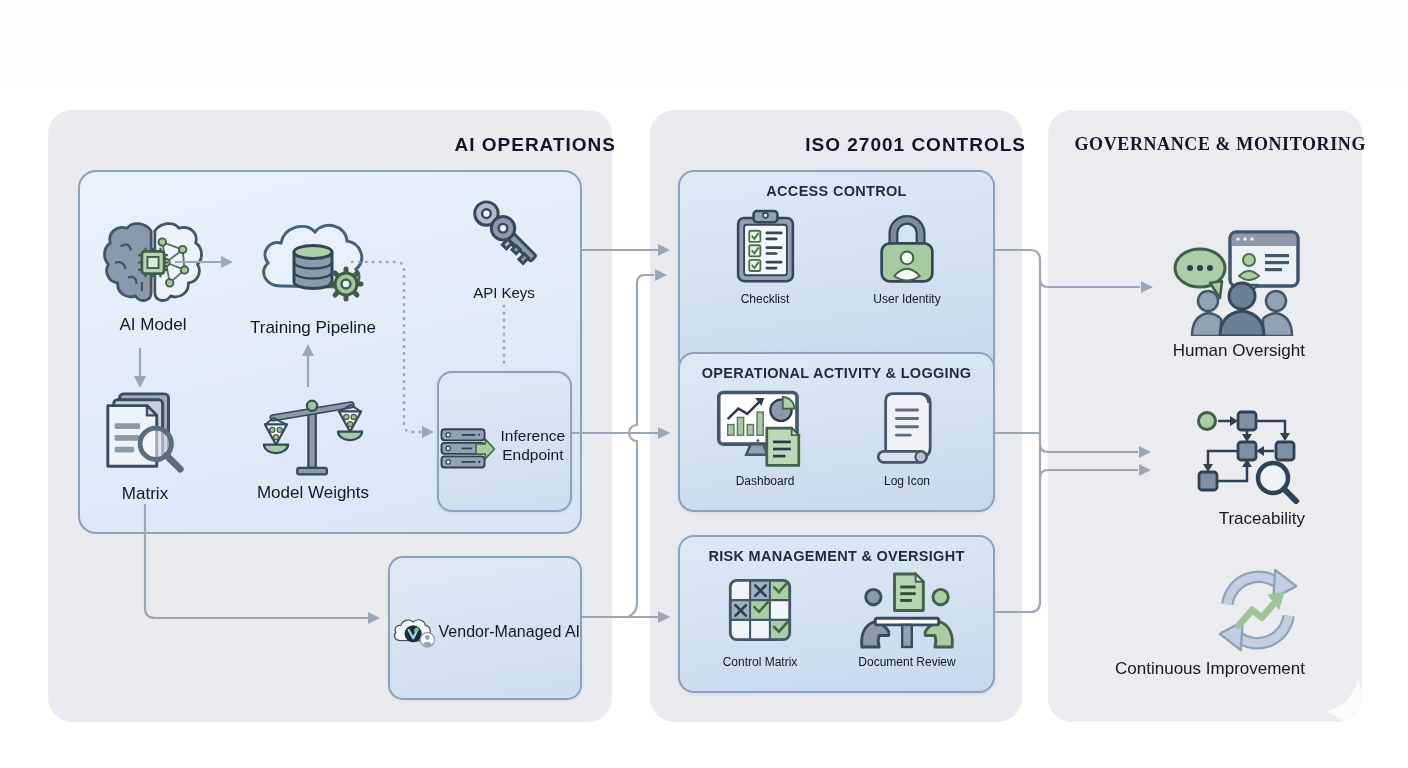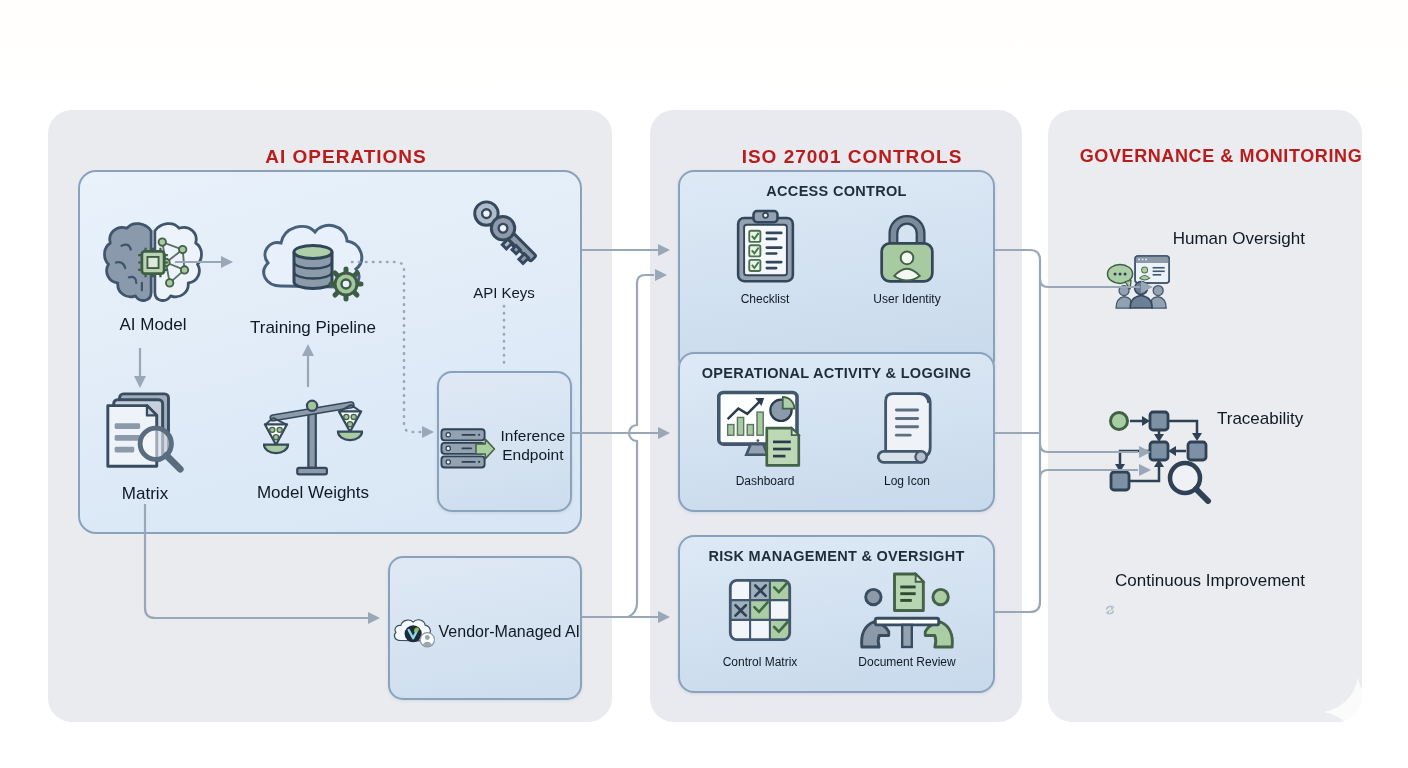--- a/index.html
+++ b/index.html
@@ -2,41 +2,41 @@
 <html><head>
 <meta charset="utf-8">
 <style>
   html,body{margin:0;padding:0;background:#ffffff;}
   body{font-family:"Liberation Sans","DejaVu Sans",sans-serif;}
   #stage{position:relative;width:1408px;height:768px;overflow:hidden;
          background:linear-gradient(180deg,#fffefc 0%,#ffffff 14%,#ffffff 100%);}
   .panel{position:absolute;top:110px;height:612px;background:#e9ebef;border-radius:24px;}
   #panel-left{left:48px;width:564px;}
   #panel-mid{left:650px;width:372px;background:#e8eaef;}
-  #panel-right{left:1048px;width:314px;background:#eaecef;}
-  .panel-title{position:absolute;top:20px;left:0;width:100%;text-align:center;margin:16px;
-    font-size:19px;font-weight:700;letter-spacing:1px;color:#b91c1c;}
+  #panel-right{left:1048px;width:314px;background:#eaecef;font-family:Liberation Serif, serif;}
+  .panel-title{position:absolute;top:20px;left:0;width:100%;text-align:right;margin:4px;
+    font-size:19px;font-weight:700;letter-spacing:1px;color:#0f172a;}
   #panel-right .panel-title{font-size:18px;letter-spacing:0.6px;}
   .inner-box{position:absolute;left:78px;top:170px;width:504px;height:364px;border-radius:18px;
     background:linear-gradient(165deg,#e9f2fb 0%,#d7e5f4 100%);border:2px solid #8aa2bc;box-sizing:border-box;}
   .mini-box{position:absolute;border-radius:15px;box-sizing:border-box;
     background:linear-gradient(170deg,#dfe9f5 0%,#cddded 100%);border:2px solid #8aa2bc;
     display:flex;flex-direction:row;align-items:center;box-shadow:0 1px 3px rgba(110,130,155,.18);}
   .node{position:absolute;display:flex;flex-direction:column;align-items:center;}
   .lbl{font-size:16.5px;color:#101a24;text-align:center;white-space:nowrap;line-height:1.2;}
   .mini-box .lbl{white-space:normal;font-size:15.5px;}
   .ctl-box{position:absolute;left:678px;width:317px;border-radius:16px;box-sizing:border-box;
     background:linear-gradient(172deg,#dde9f5 0%,#c8d9ec 100%);border:2px solid #8aa2bc;
     box-shadow:0 1px 3px rgba(110,130,155,.18);}
   .ctl-title{margin-top:11px;text-align:center;font-size:14.5px;font-weight:700;
     letter-spacing:0.3px;color:#1f2d3a;}
   .ctl-item{position:absolute;width:150px;display:flex;flex-direction:column;align-items:center;}
   .ctl-item .ico-wrap{height:82px;display:flex;align-items:center;justify-content:center;}
   .ctl-item .lbl{font-size:12px;margin-top:4px;}
-  .gov-item{position:absolute;width:200px;display:flex;flex-direction:row;align-items:flex-start;}
+  .gov-item{position:absolute;width:200px;display:flex;flex-direction:column;align-items:flex-end;}
   .gov-item .lbl{margin-top:5px;}
   svg{display:block;}
   #connectors{position:absolute;left:0;top:0;z-index:4;pointer-events:none;}
 </style>
 </head>
 <body>
 
 <div id="stage">
 
   <section class="panel" id="panel-left">

